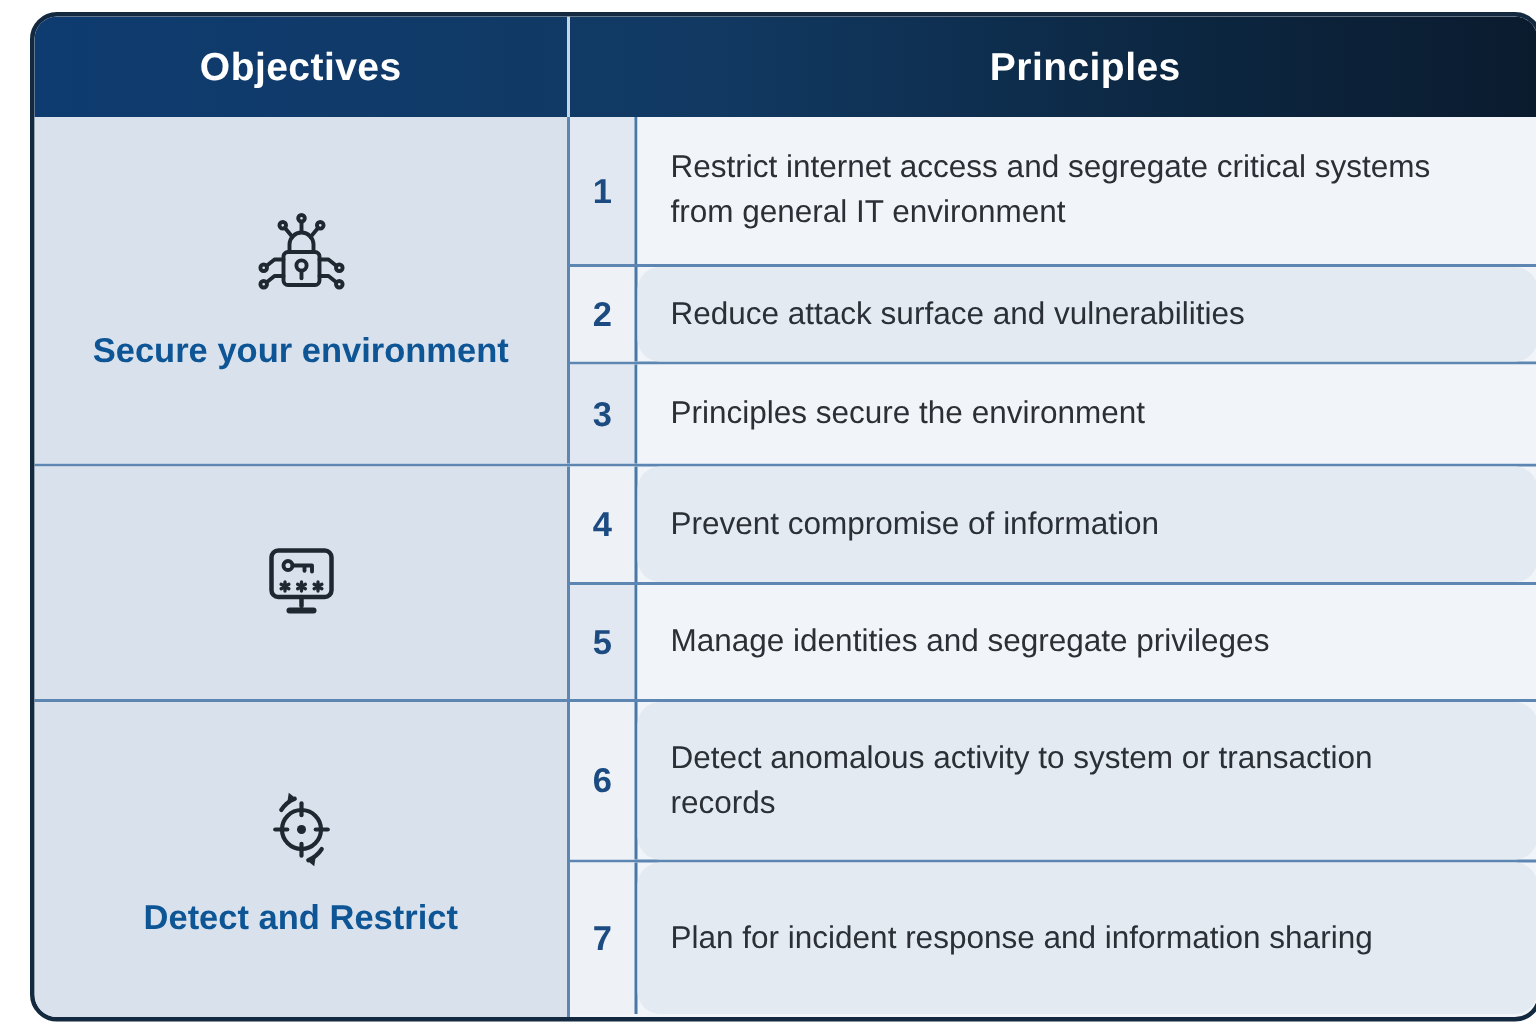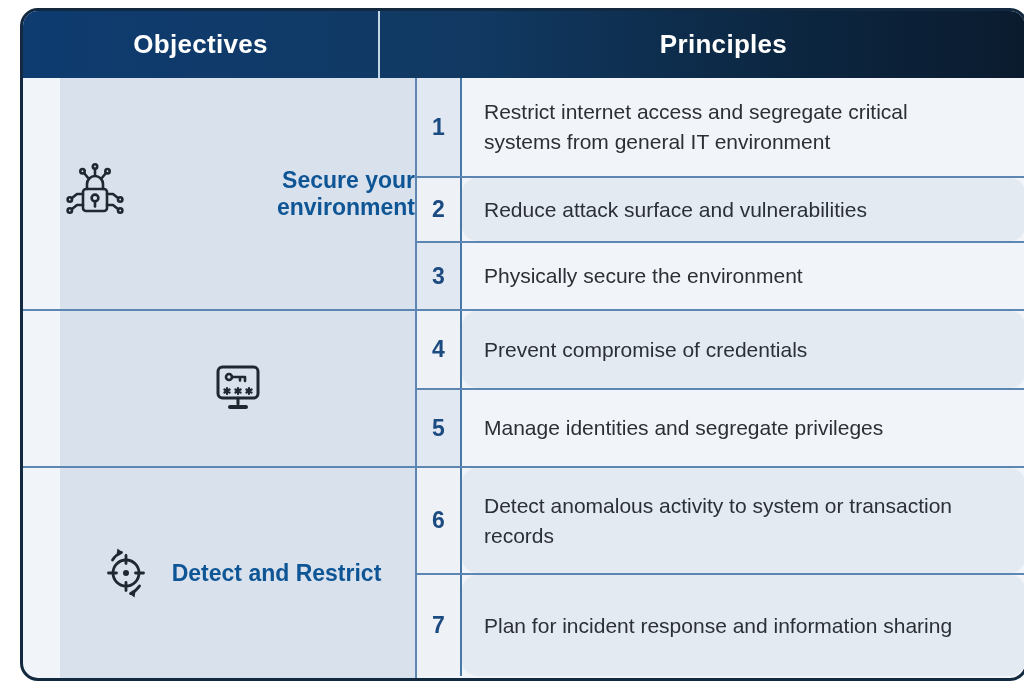--- a/index.html
+++ b/index.html
@@ -62,25 +62,25 @@
   .g1 { height: 233px; flex: 0 0 233px; }
   .g2 { height: 157px; flex: 0 0 157px; }
   .g3 { height: 210px; flex: 0 0 210px; }
   .obj-cell {
     width: 357px;
     flex: 0 0 357px;
     background: #d9e1ec;
     border-right: 2px solid #5d87b2;
     box-sizing: border-box;
     display: flex;
+    flex-direction: column;
     align-items: center;
     justify-content: center;
     gap: 14px;
     text-align: right;
-    margin-left: 37px;
   }
   .obj-label {
     color: #0e5596;
     font-size: 23px;
     font-weight: 700;
   }
   .obj-icon { line-height: 0; }
   .obj-icon svg { display: block; }
   .rows { flex: 1; display: flex; flex-direction: column; }
   .prow {
@@ -172,21 +172,21 @@
           <div class="prow h-r1">
             <div class="num-cell num-dark">1</div>
             <div class="text-cell cell-light">Restrict internet access and segregate critical systems from general IT environment</div>
           </div>
           <div class="prow h-r2">
             <div class="num-cell num-light">2</div>
             <div class="text-cell cell-dark">Reduce attack surface and vulnerabilities</div>
           </div>
           <div class="prow h-r3">
             <div class="num-cell num-dark">3</div>
-            <div class="text-cell cell-light">Physically secure the environment</div>
+            <div class="text-cell cell-light">Principles secure the environment</div>
           </div>
         </div>
       </div>
 
       <div class="group g2">
         <div class="obj-cell">
           <span class="obj-icon">
             <svg width="58" height="54" viewBox="0 0 58 54" fill="none" stroke="#1f2730" stroke-width="3" stroke-linecap="round" stroke-linejoin="round">
 
               <rect x="9" y="5" width="40" height="31" rx="4.5"></rect>
@@ -201,21 +201,21 @@
               </g>
 
               <path d="M29 36 v6"></path>
               <path d="M21 45 h16" stroke-width="4"></path>
             </svg>
           </span>
         </div>
         <div class="rows">
           <div class="prow h-r4">
             <div class="num-cell num-light">4</div>
-            <div class="text-cell cell-dark">Prevent compromise of credentials</div>
+            <div class="text-cell cell-dark">Prevent compromise of information</div>
           </div>
           <div class="prow h-r5">
             <div class="num-cell num-dark">5</div>
             <div class="text-cell cell-light">Manage identities and segregate privileges</div>
           </div>
         </div>
       </div>
 
       <div class="group g3">
         <div class="obj-cell">

